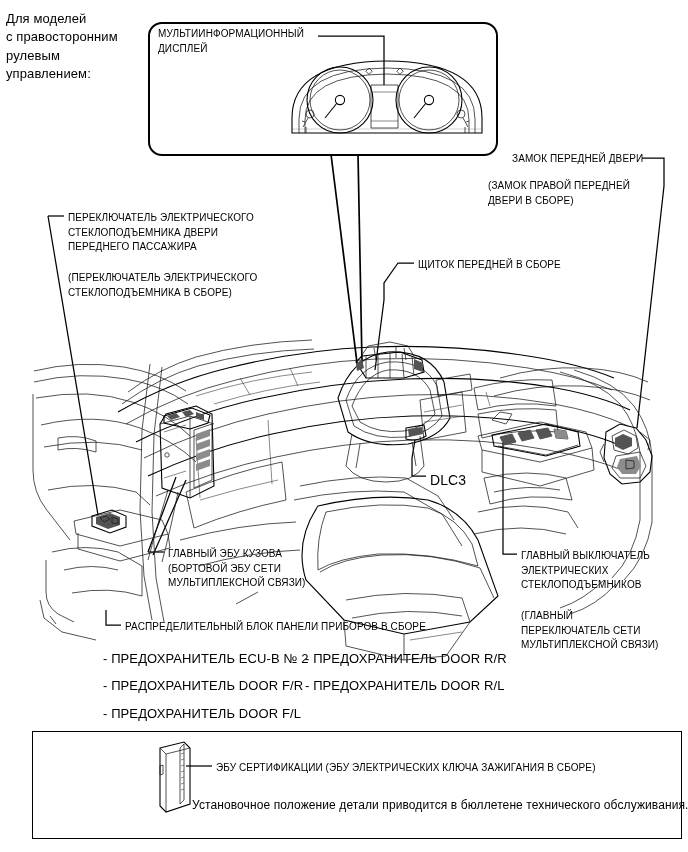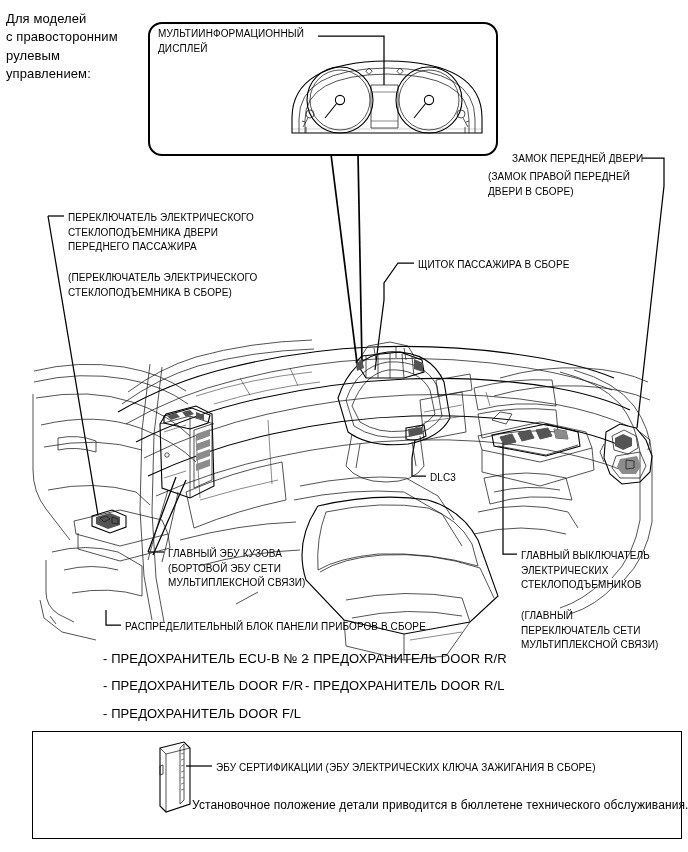--- a/index.html
+++ b/index.html
@@ -36,21 +36,21 @@
     font-size: 10px;
     line-height: 1.45;
   }
   .fuse {
     font-size: 13px;
   }
   .note {
     font-size: 12px;
   }
   .dlc {
-    font-size: 10px;
+    font-size: 14px;
   }
   
   .rbox {
     position: absolute;
     border: 2px solid #000;
     border-radius: 14px;
     background: transparent;
   }
   .sbox {
     position: absolute;
@@ -82,30 +82,30 @@
 с правосторонним
 рулевым
 управлением:</div>
 
   <div class="rbox" style="left:148px; top:22px; width:346px; height:130px;"></div>
 
   <div class="txt callout" style="left:158px; top:27px;">МУЛЬТИИНФОРМАЦИОННЫЙ
 ДИСПЛЕЙ</div>
 
   <div class="txt callout" style="left:512px; top:152px;">ЗАМОК ПЕРЕДНЕЙ ДВЕРИ</div>
-  <div class="txt callout" style="left:488px; top:170px;">(ЗАМОК ПРАВОЙ ПЕРЕДНЕЙ
+  <div class="txt callout" style="left:488px; top:179px;">(ЗАМОК ПРАВОЙ ПЕРЕДНЕЙ
 ДВЕРИ В СБОРЕ)</div>
 
   <div class="txt callout" style="left:68px; top:211px;">ПЕРЕКЛЮЧАТЕЛЬ ЭЛЕКТРИЧЕСКОГО
 СТЕКЛОПОДЪЕМНИКА ДВЕРИ
 ПЕРЕДНЕГО ПАССАЖИРА</div>
   <div class="txt callout" style="left:68px; top:271px;">(ПЕРЕКЛЮЧАТЕЛЬ ЭЛЕКТРИЧЕСКОГО
 СТЕКЛОПОДЪЕМНИКА В СБОРЕ)</div>
 
-  <div class="txt callout" style="left:418px; top:258px;">ЩИТОК ПАССАЖИРА В СБОРЕ</div>
+  <div class="txt callout" style="left:418px; top:258px;">ЩИТОК ПЕРЕДНЕЙ В СБОРЕ</div>
 
   <div class="txt callout" style="left:168px; top:547px;">ГЛАВНЫЙ ЭБУ КУЗОВА
 (БОРТОВОЙ ЭБУ СЕТИ
 МУЛЬТИПЛЕКСНОЙ СВЯЗИ)</div>
 
   <div class="txt dlc" style="left:430px; top:471px;">DLC3</div>
 
   <div class="txt callout" style="left:521px; top:549px;">ГЛАВНЫЙ ВЫКЛЮЧАТЕЛЬ
 ЭЛЕКТРИЧЕСКИХ
 СТЕКЛОПОДЪЕМНИКОВ</div>

